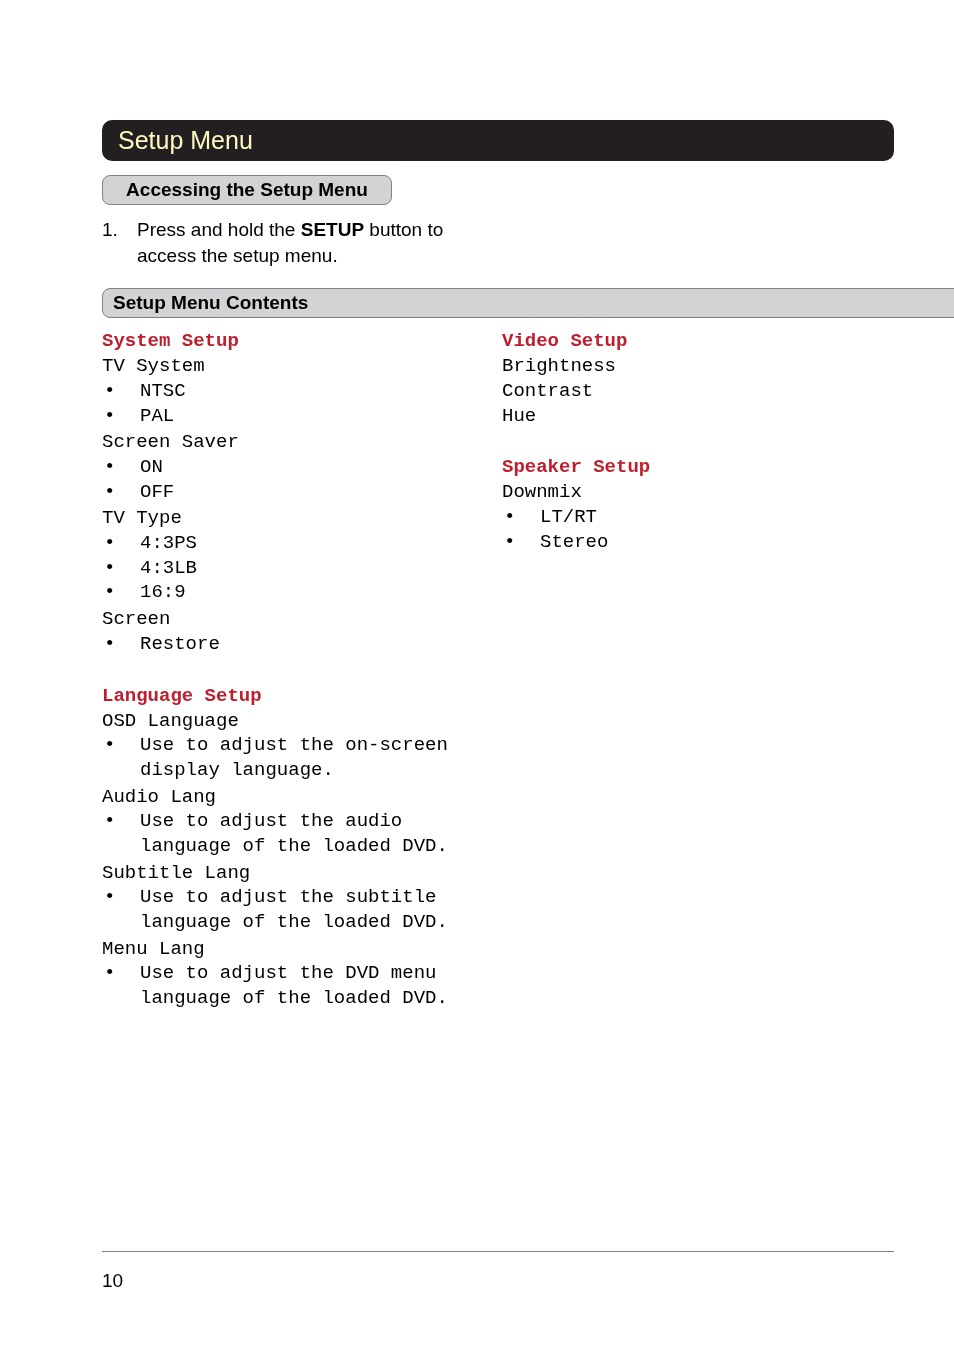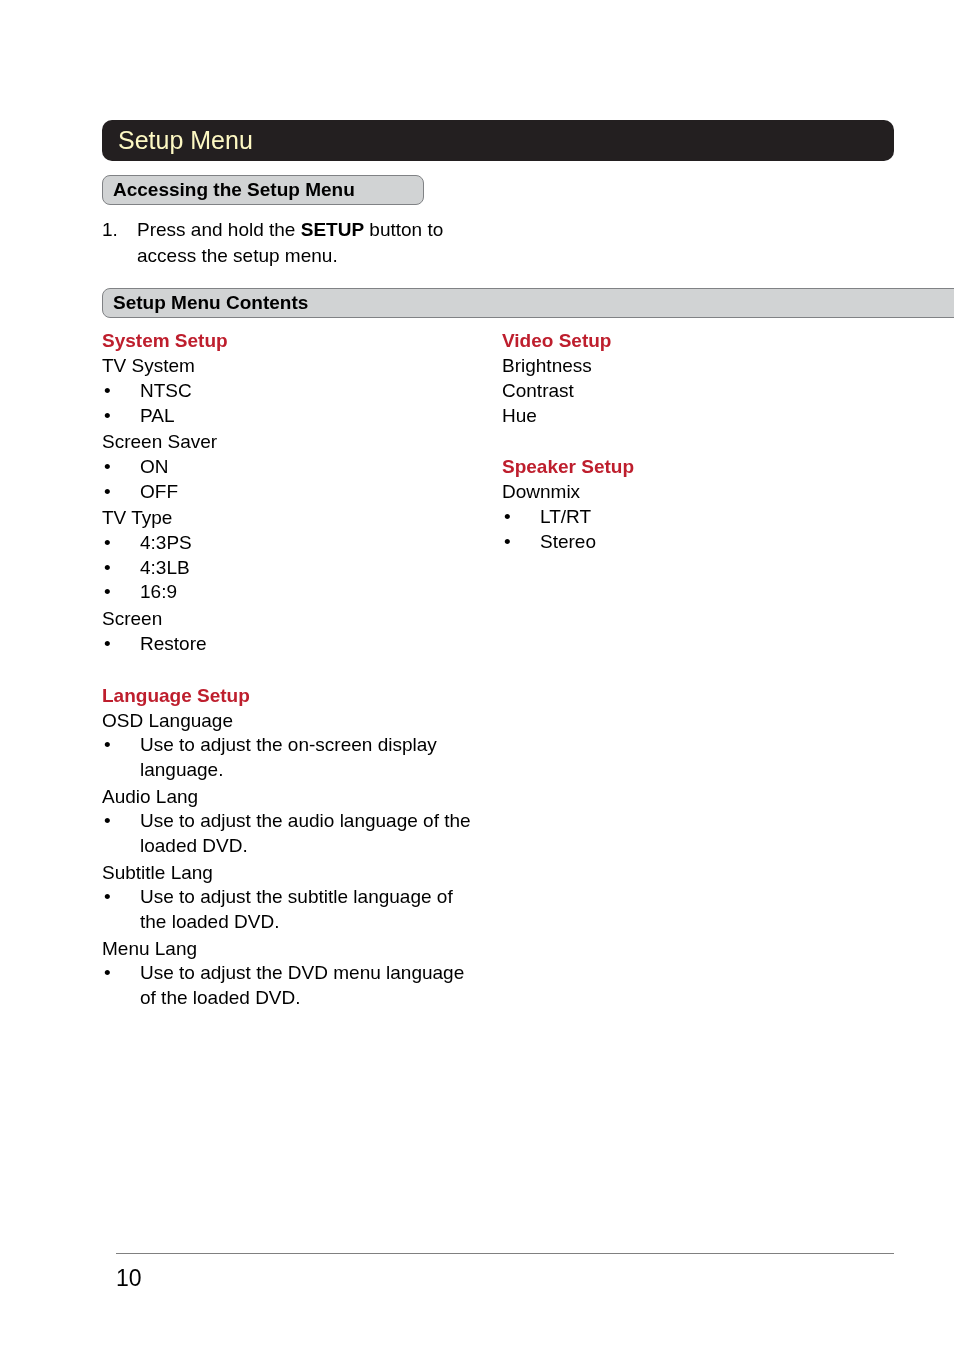--- a/index.html
+++ b/index.html
@@ -34,21 +34,22 @@
       background: #d1d3d4;
       border: 1px solid #808285;
       border-radius: 8px;
       padding: 3px 10px;
       font-size: 19px;
       font-weight: 700;
       color: #000;
       margin-bottom: 12px;
     }
     .subsection-bar-narrow {
-      width: 322px;
+      width: 290px;
+      text-align: center;
     }
     .subsection-bar-wide {
       width: 884px;
     }
     .instruction-block {
       margin-bottom: 20px;
       padding-left: 0;
     }
     .ol-item {
       display: flex;
@@ -61,20 +62,21 @@
     }
     .ol-text {
       width: 310px;
     }
     .bold {
       font-weight: 700;
     }
     .columns {
       display: flex;
       gap: 30px;
+      font-family: Liberation Mono, monospace;
     }
     .col {
       width: 370px;
     }
     .col-right {
       width: 370px;
     }
     .setup-heading {
       color: #be1e2d;
       font-weight: 700;
@@ -107,25 +109,25 @@
     }
     .bullet-text-narrow {
       width: 310px;
     }
     .group {
       margin-bottom: 2px;
     }
     .page-footer {
       position: absolute;
       bottom: 62px;
-      left: 116px;
+      left: 102px;
       right: 60px;
       border-top: 1px solid #808080;
-      padding-top: 11px;
-      font-size: 23px;
+      padding-top: 18px;
+      font-size: 19px;
     }
   </style>
 </head>
 <body>
 
 <div class="page">
 
   <div class="section-title-bar">Setup Menu</div>
 
   <div class="subsection-bar subsection-bar-narrow">Accessing the Setup Menu</div>

